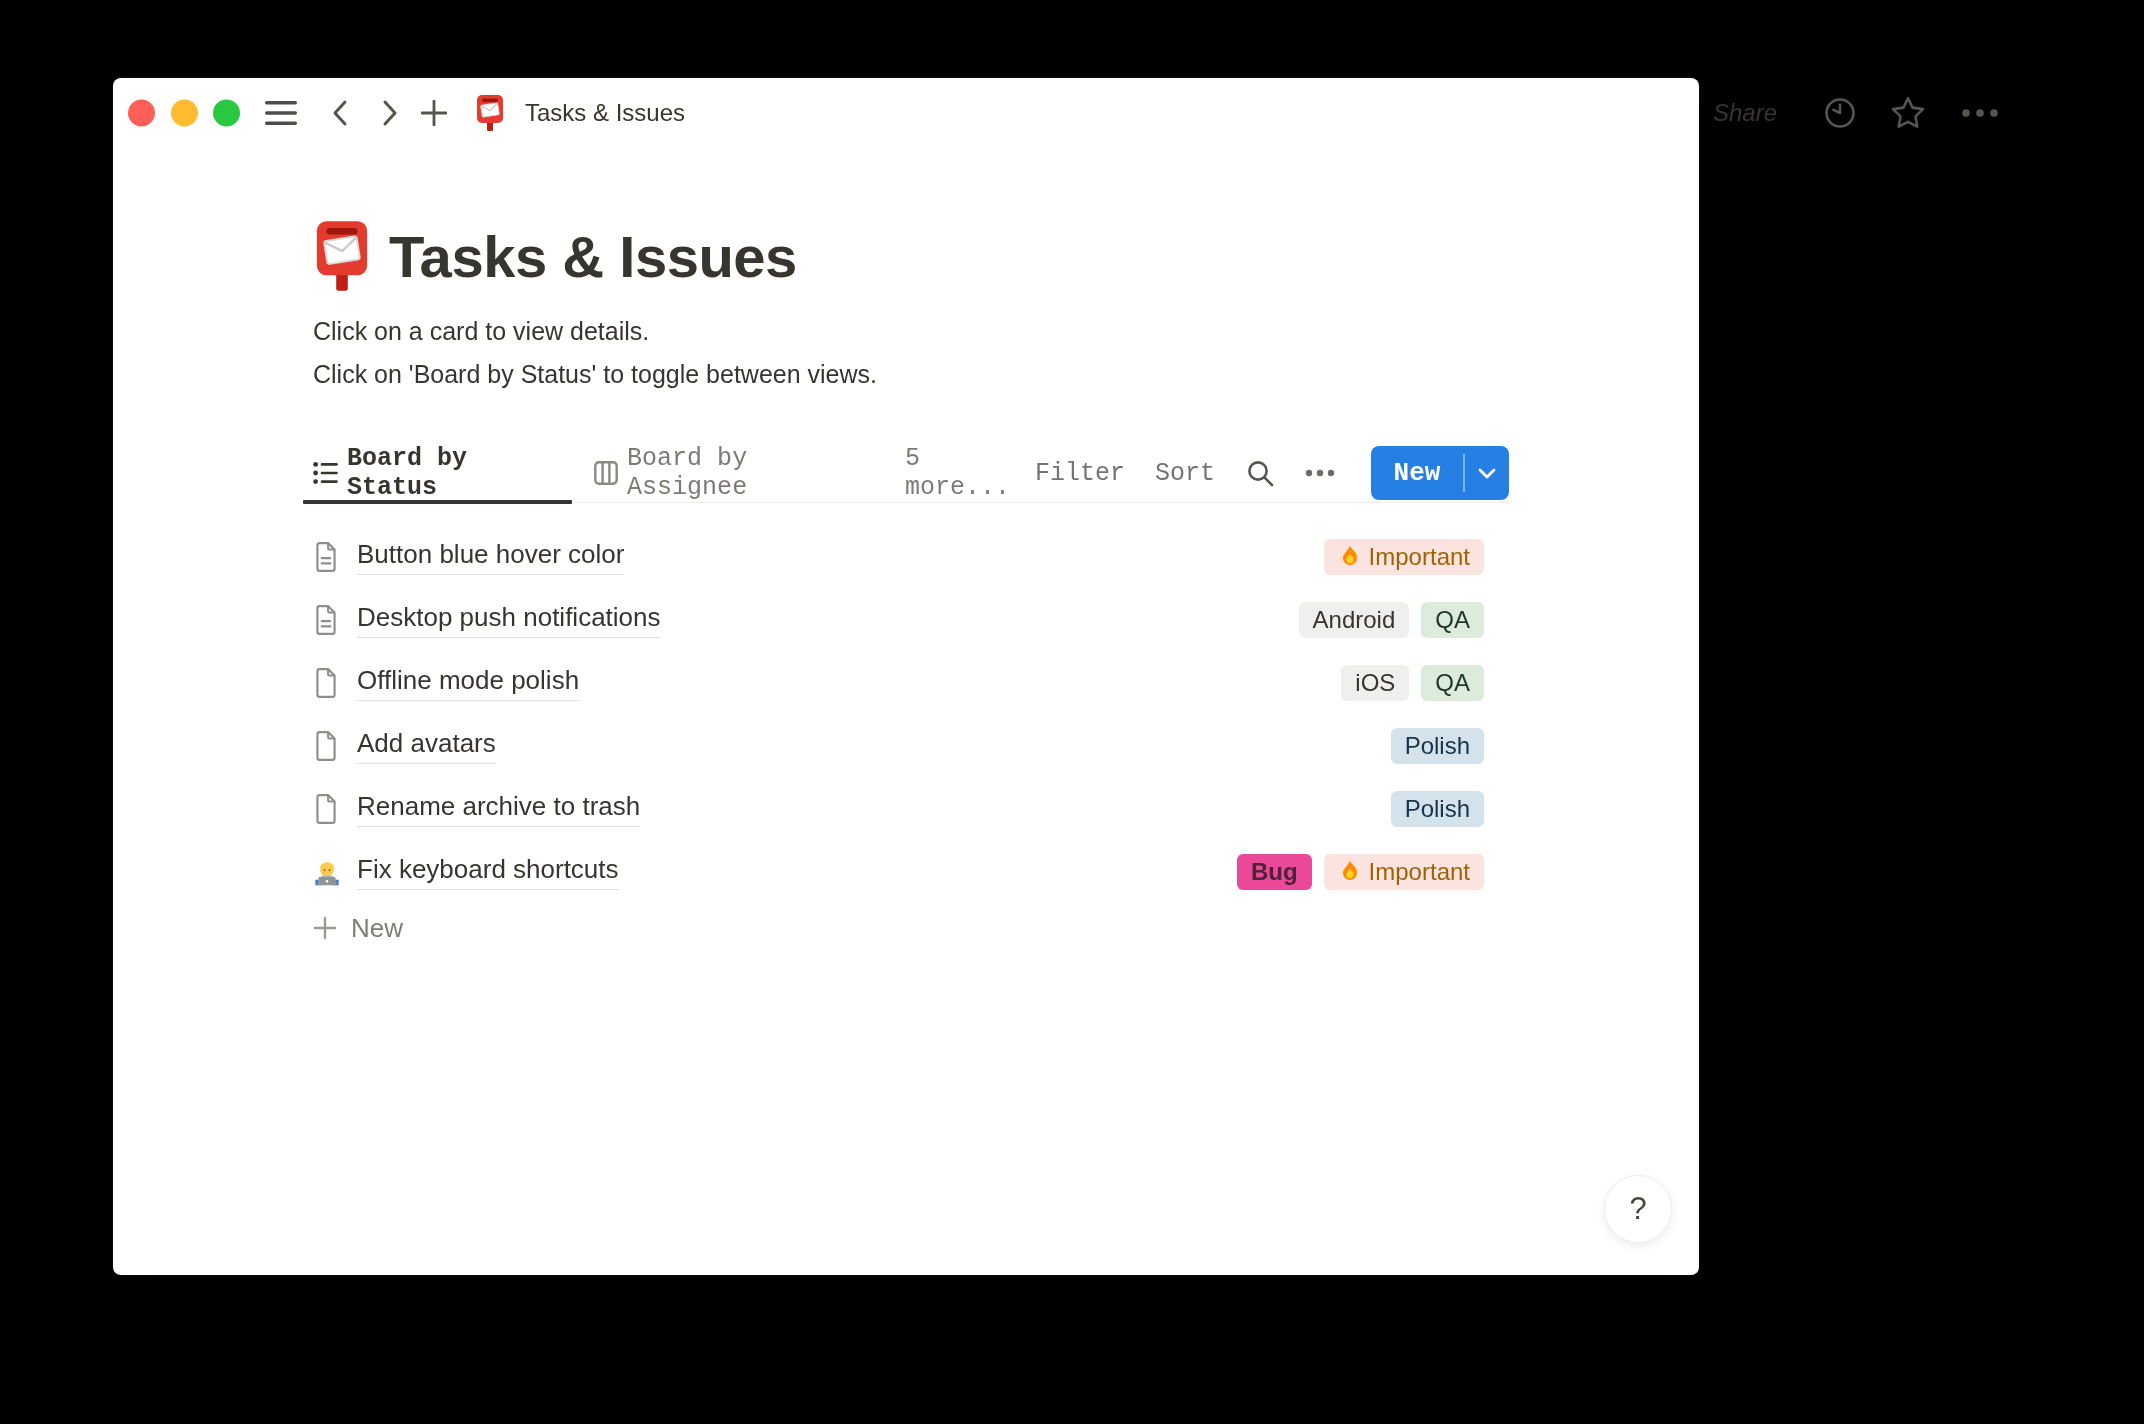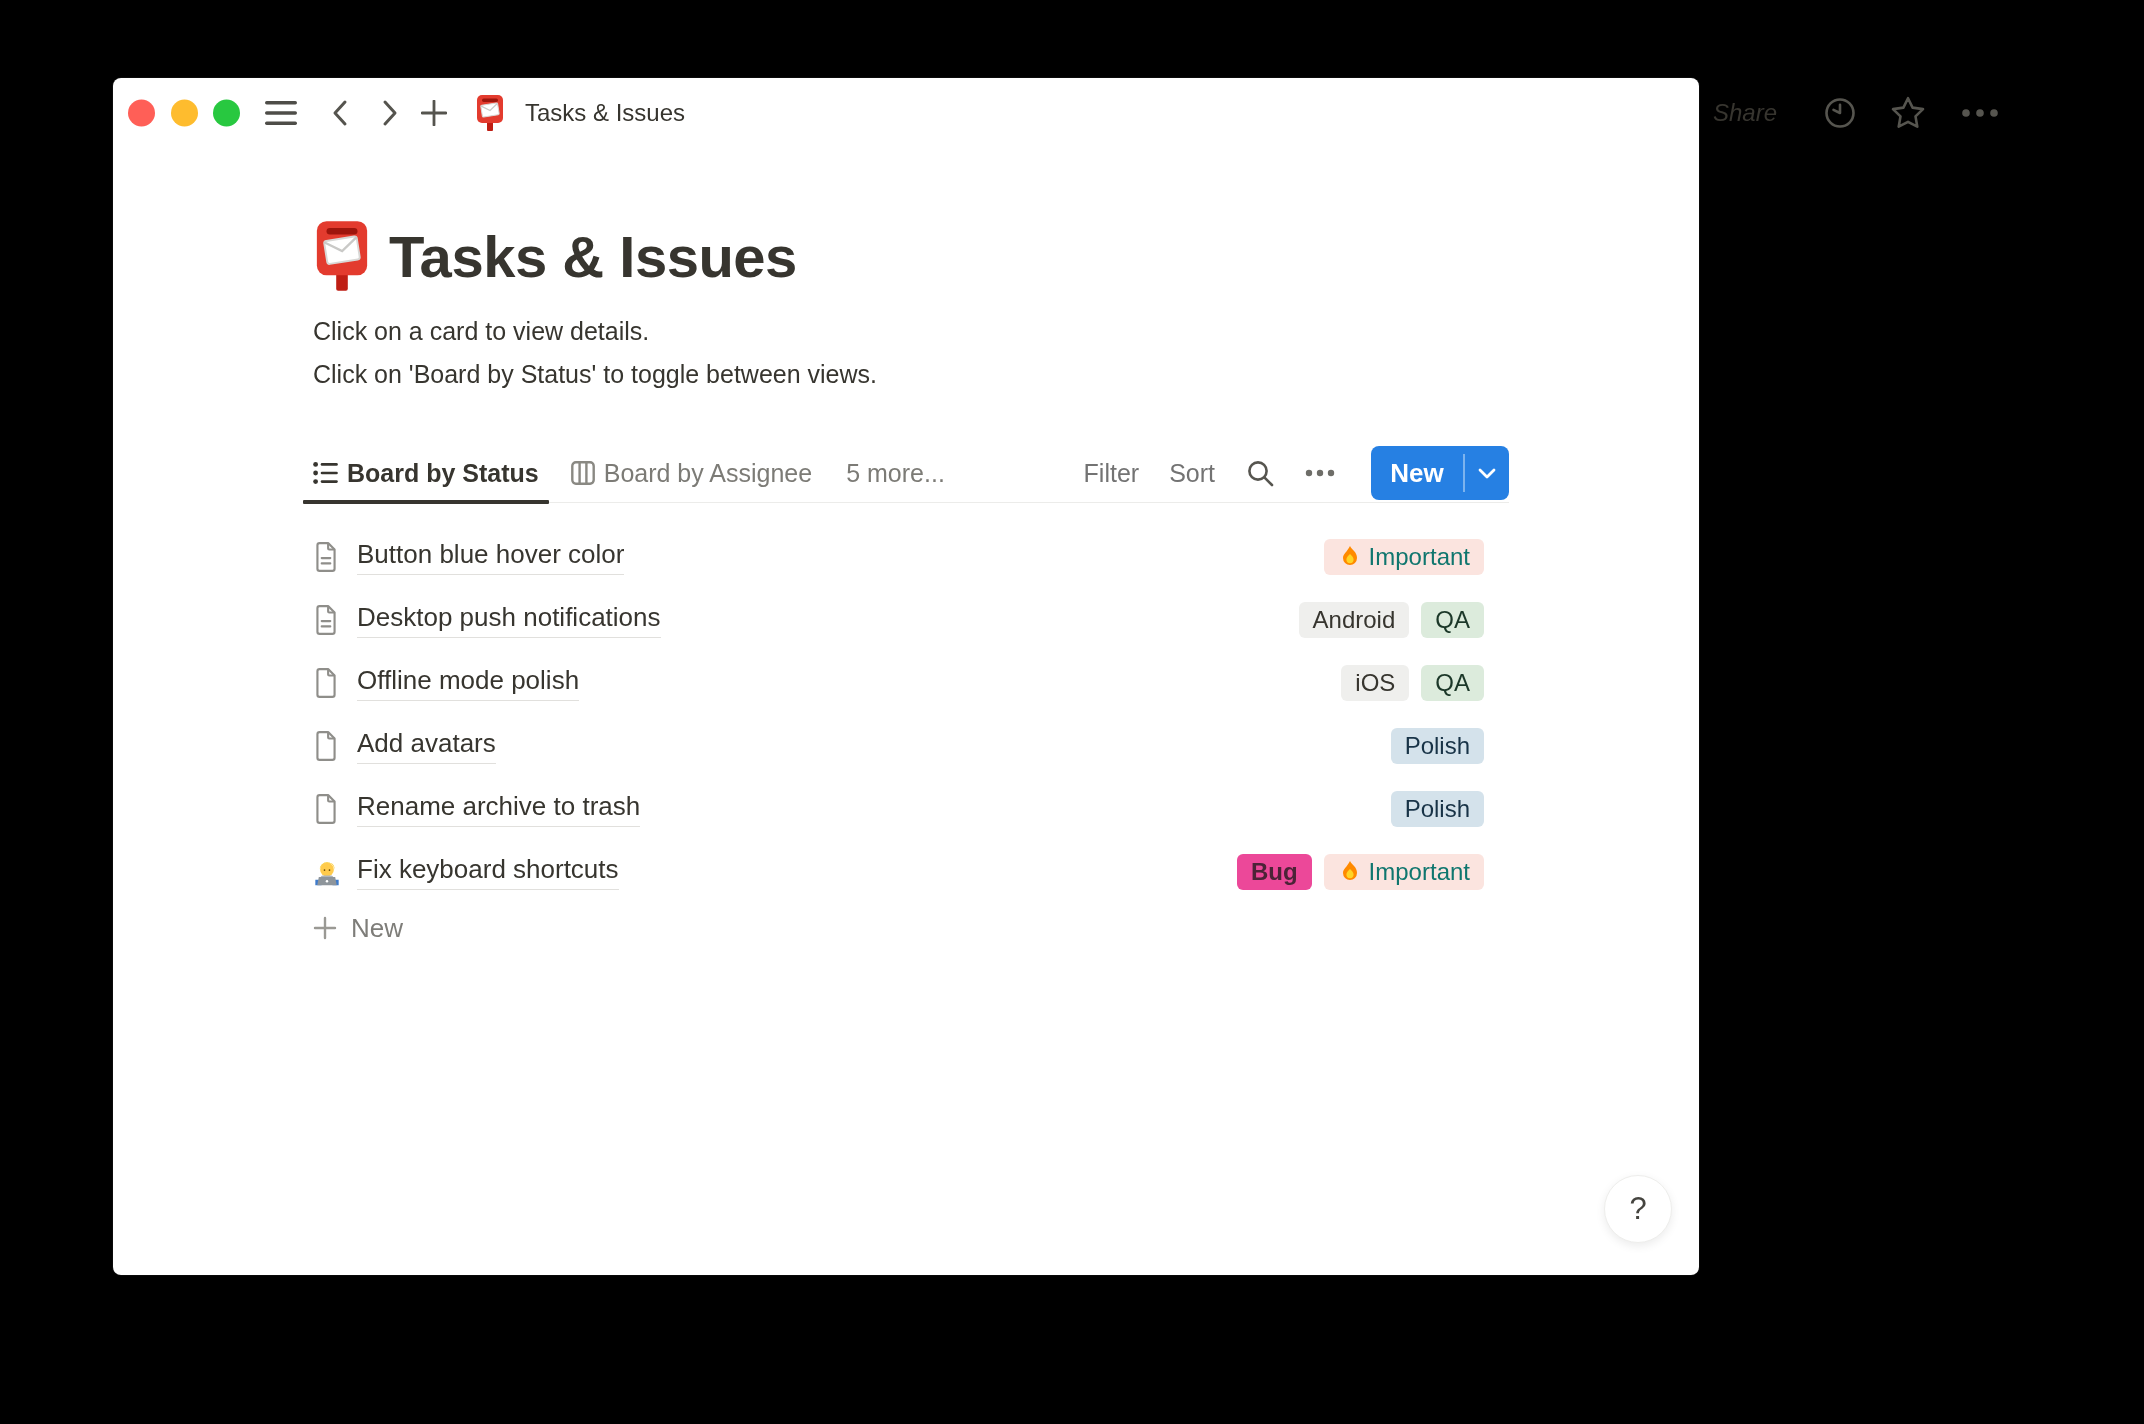--- a/index.html
+++ b/index.html
@@ -19,21 +19,21 @@
   .tb-title{left:412px;font-size:24px;font-weight:500;color:#37352F;}
   .tb-share{left:1600px;font-size:24px;color:#37352F;cursor:pointer;font-style:italic;}
   .tb-clock{left:1710px;} .tb-star{left:1776px;} .tb-dots{left:1848px;}
   .iconbtn{cursor:pointer;line-height:0;}
   
   .title-row{position:absolute;left:200px;top:136px;display:flex;align-items:center;gap:18px;height:84px;}
   .page-title{font-size:58px;font-weight:700;letter-spacing:-.5px;color:#37352F;}
   .desc{position:absolute;left:200px;top:232px;font-size:25px;line-height:43px;color:#37352F;}
   
   .tabsbar{position:absolute;left:190px;right:190px;top:366px;height:58px;
-    border-bottom:1.5px solid #ECECEA;display:flex;align-items:center;}
+    border-bottom:1.5px solid #ECECEA;display:flex;align-items:center;font-family:Liberation Mono, monospace;}
   .tab{display:flex;align-items:center;gap:9px;padding:0 10px;height:100%;cursor:pointer;position:relative;}
   .tab-label{font-size:25px;}
   .tab.active .tab-label{color:#37352F;font-weight:600;}
   .tab.active::after{content:"";position:absolute;left:0;right:0;bottom:-2px;height:4px;background:#37352F;border-radius:1px;}
   .tab.inactive{margin-left:12px;}
   .tab.inactive .tab-label{color:#7C7B76;font-weight:400;}
   .more-link{margin-left:24px;font-size:25px;color:#7C7B76;cursor:pointer;}
   .toolbar{margin-left:auto;display:flex;align-items:center;gap:30px;}
   .tool-label{font-size:25px;color:#737373;cursor:pointer;}
   .new-btn{width:138px;height:54px;background:#2680E3;border-radius:8px;display:flex;align-items:stretch;
@@ -44,21 +44,21 @@
   .new-btn-caret{flex:1;display:flex;align-items:center;justify-content:center;}
   
   .rows{position:absolute;left:200px;right:190px;top:447px;}
   .row{height:63px;display:flex;align-items:center;cursor:pointer;}
   .row-icon{width:26px;margin-right:18px;line-height:0;flex:none;}
   .row-title{font-size:26px;font-weight:400;color:#37352F;border-bottom:1.5px solid #E1E0DD;
     padding-bottom:4px;white-space:nowrap;}
   .row-tags{margin-left:auto;margin-right:25px;display:flex;align-items:center;gap:12px;}
   .tag{height:36px;border-radius:6px;padding:0 14px;display:inline-flex;align-items:center;gap:7px;
     font-size:24px;white-space:nowrap;cursor:default;}
-  .tag[data-color="red"]{background:#FBE4DF;color:#0f766e;}
+  .tag[data-color="red"]{background:#FBE4DF;color:#a16207;}
   .tag[data-color="gray"]{background:#EFEFED;color:#37352F;}
   .tag[data-color="green"]{background:#DCEBDC;color:#1C3829;}
   .tag[data-color="blue"]{background:#D4E2EB;color:#183347;justify-content:flex-end;}
   .tag[data-color="pink"]{background:#ec4899;color:#4C2337;font-weight:bold;}
   .tag .tag-icon{line-height:0;}
   .new-row{position:absolute;left:200px;top:828px;height:44px;display:flex;align-items:center;gap:14px;
     color:#7E7D79;font-size:26px;cursor:pointer;}
   
   .help-btn{position:absolute;right:27px;bottom:32px;width:66px;height:66px;border-radius:50%;background:#fff;
     border:1px solid #EEEEEC;box-shadow:0 3px 10px rgba(0,0,0,.08);display:flex;align-items:center;

